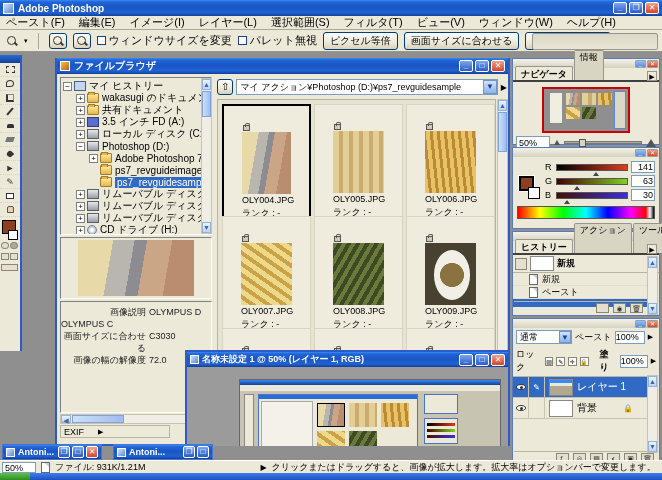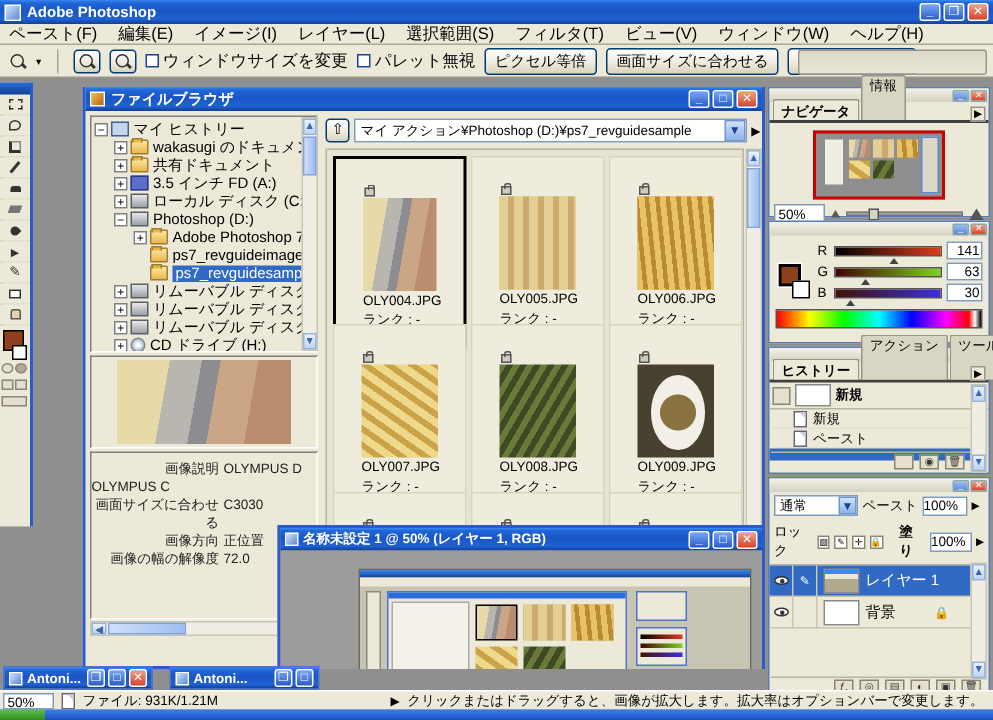--- a/index.html
+++ b/index.html
@@ -343,32 +343,32 @@
         <span class="meta-val">OLYMPUS D</span>
       </div>
       <div class="meta-row">
         <span class="meta-val">OLYMPUS C</span>
       </div>
       <div class="meta-row">
         <span class="meta-label">画面サイズに合わせる</span>
         <span class="meta-val">C3030</span>
       </div>
       <div class="meta-row">
-        <span class="meta-label">画像方向</span>
-        <span class="meta-val">正位置</span>
-      </div>
-      <div class="meta-row">
         <span class="meta-label">画像の幅の解像度</span>
         <span class="meta-val">72.0</span>
       </div>
     </div>
   <div id="fb-hscroll">
     <div class="scr-btn" style="width:10px;height:8px;">◀</div>
     <div class="scr-thumb" style="width:52px;height:8px;margin-left:1px;"></div>
     <div class="scr-btn" style="width:10px;height:8px;margin-left:auto;">▶</div>
+  </div>
+  <div id="fb-exif">
+    <span>EXIF</span>
+    <span style="font-size:7px;">▶</span>
   </div>
 
   <div id="fb-pathrow">
     <span class="btn3d" style="padding:0 3px;height:16px;line-height:14px;">⇧</span>
     <span class="sunken" id="fb-path-combo">
       <span style="overflow:hidden;">マイ アクション¥Photoshop (D:)¥ps7_revguidesample</span>
       <span class="combo-arrow">▼</span>
     </span>
     <span style="font-size:8px;">▶</span>
   </div>

